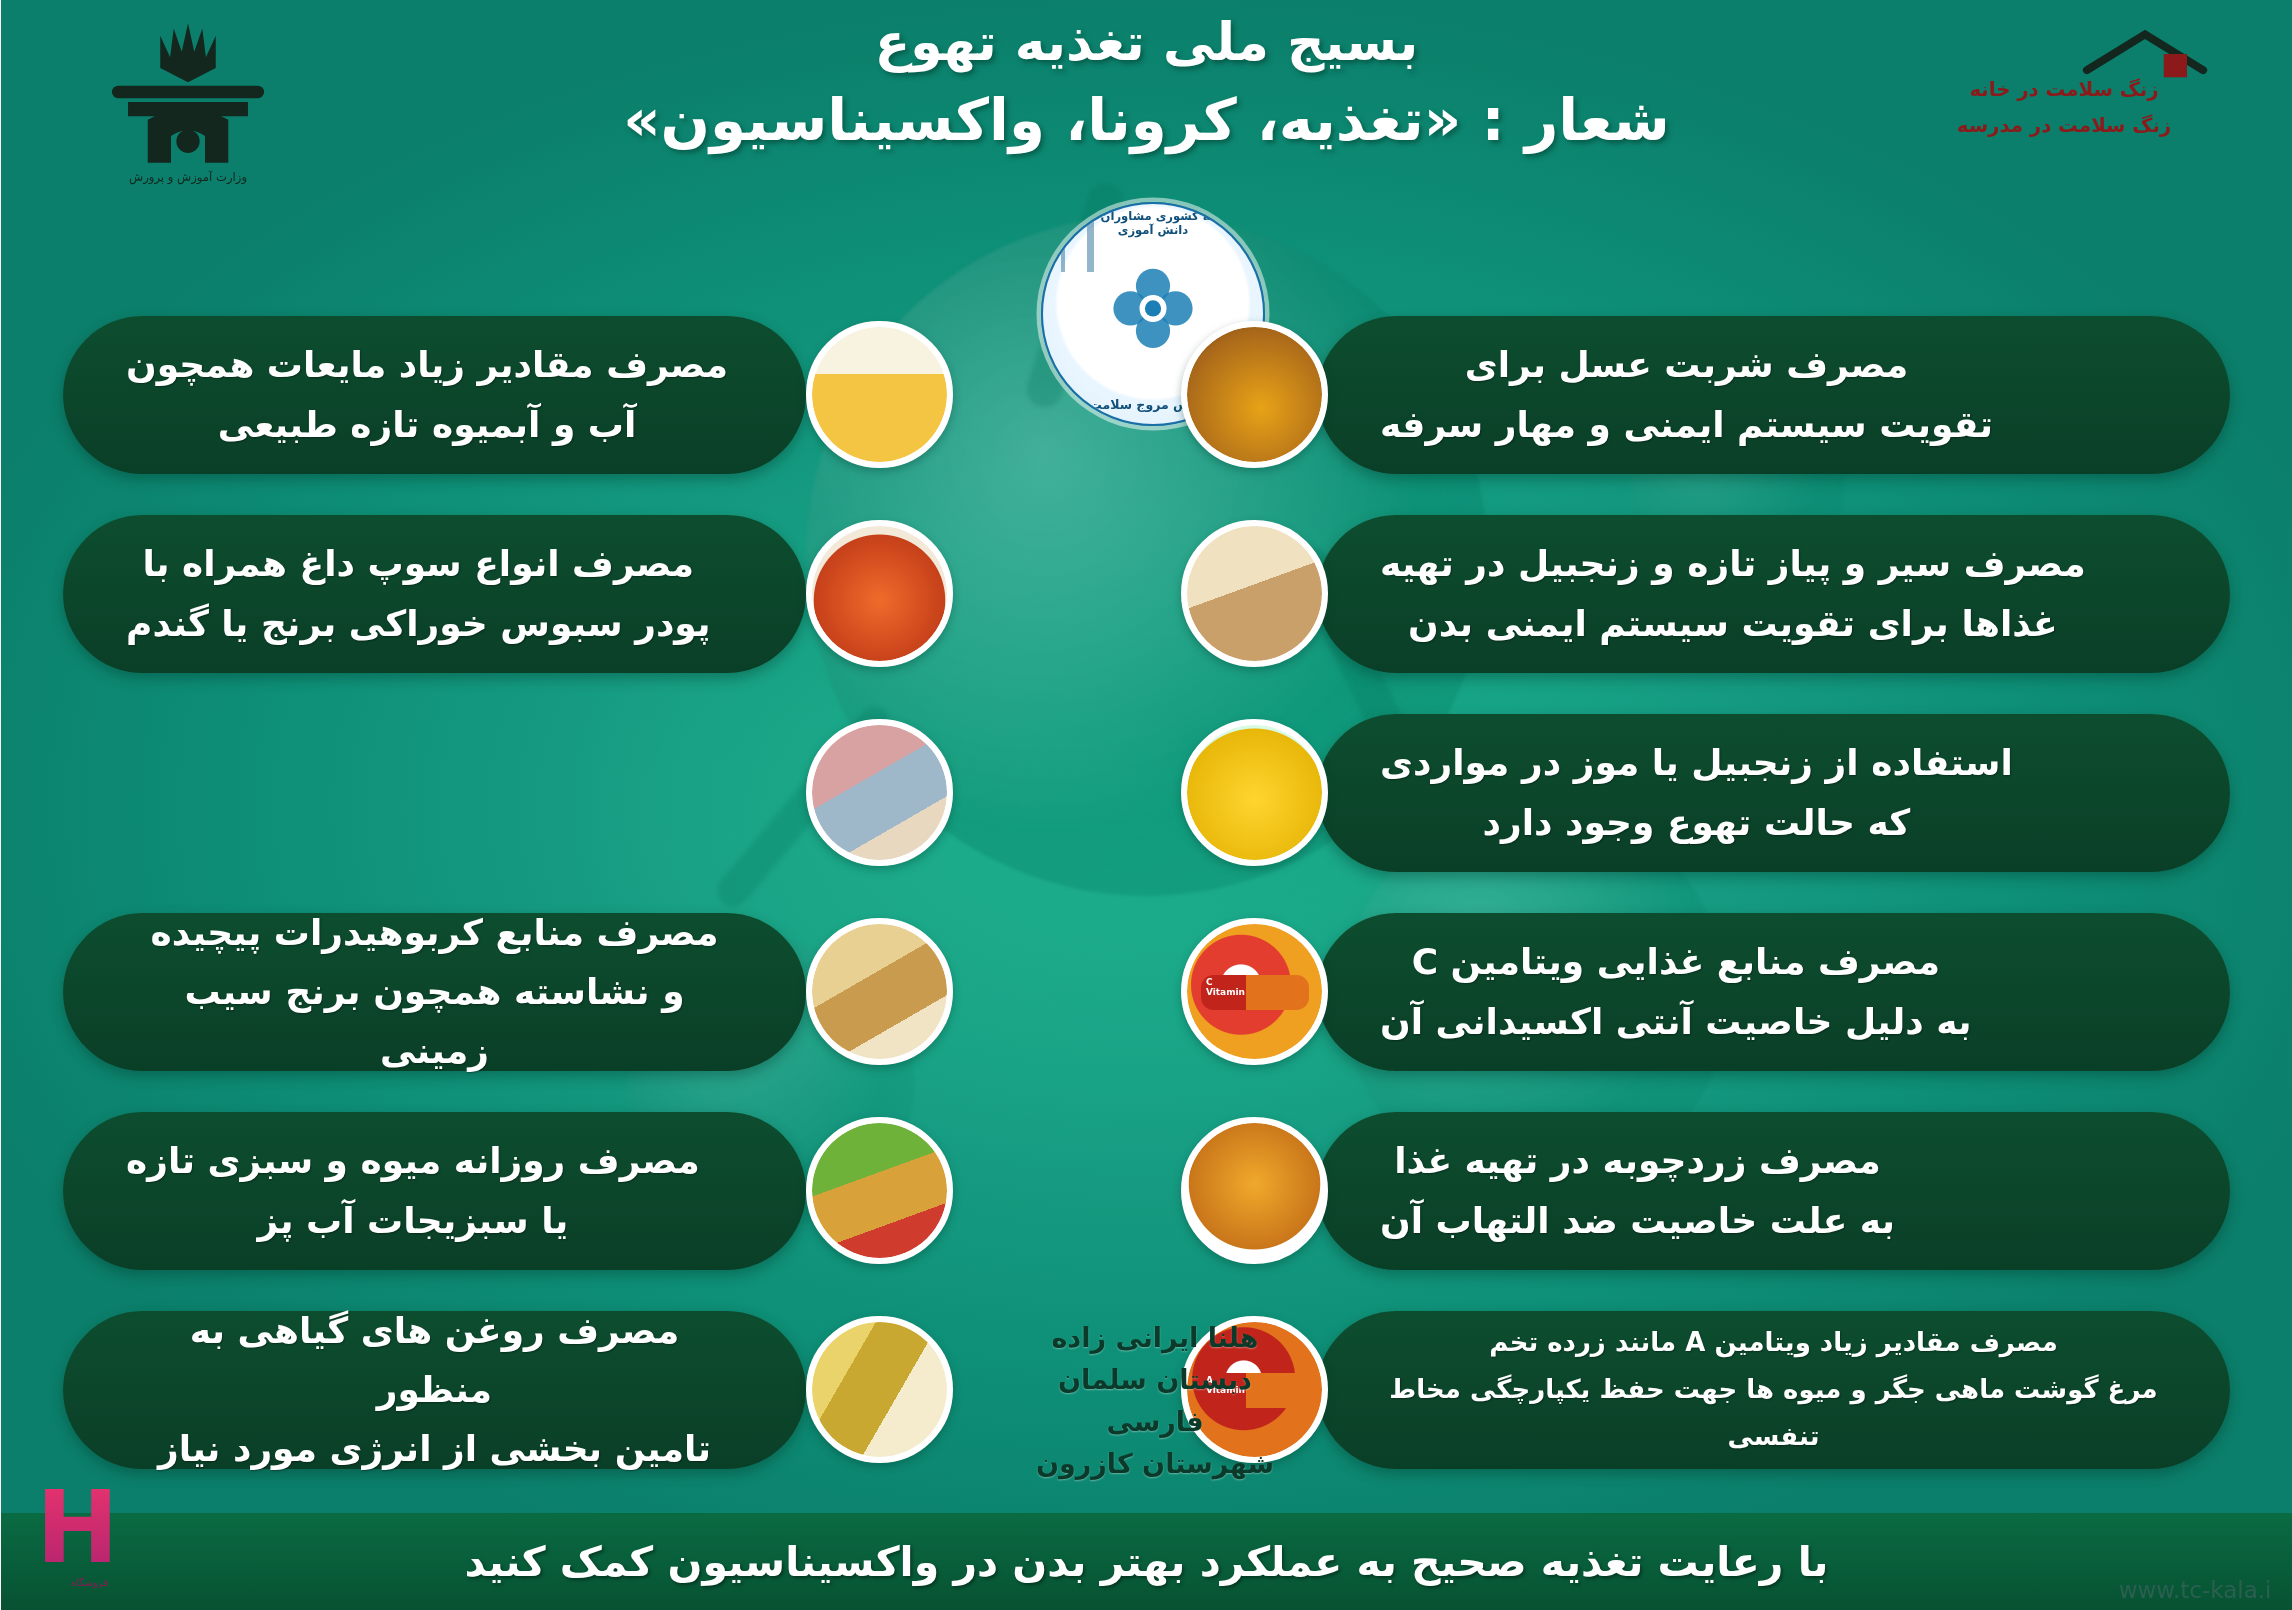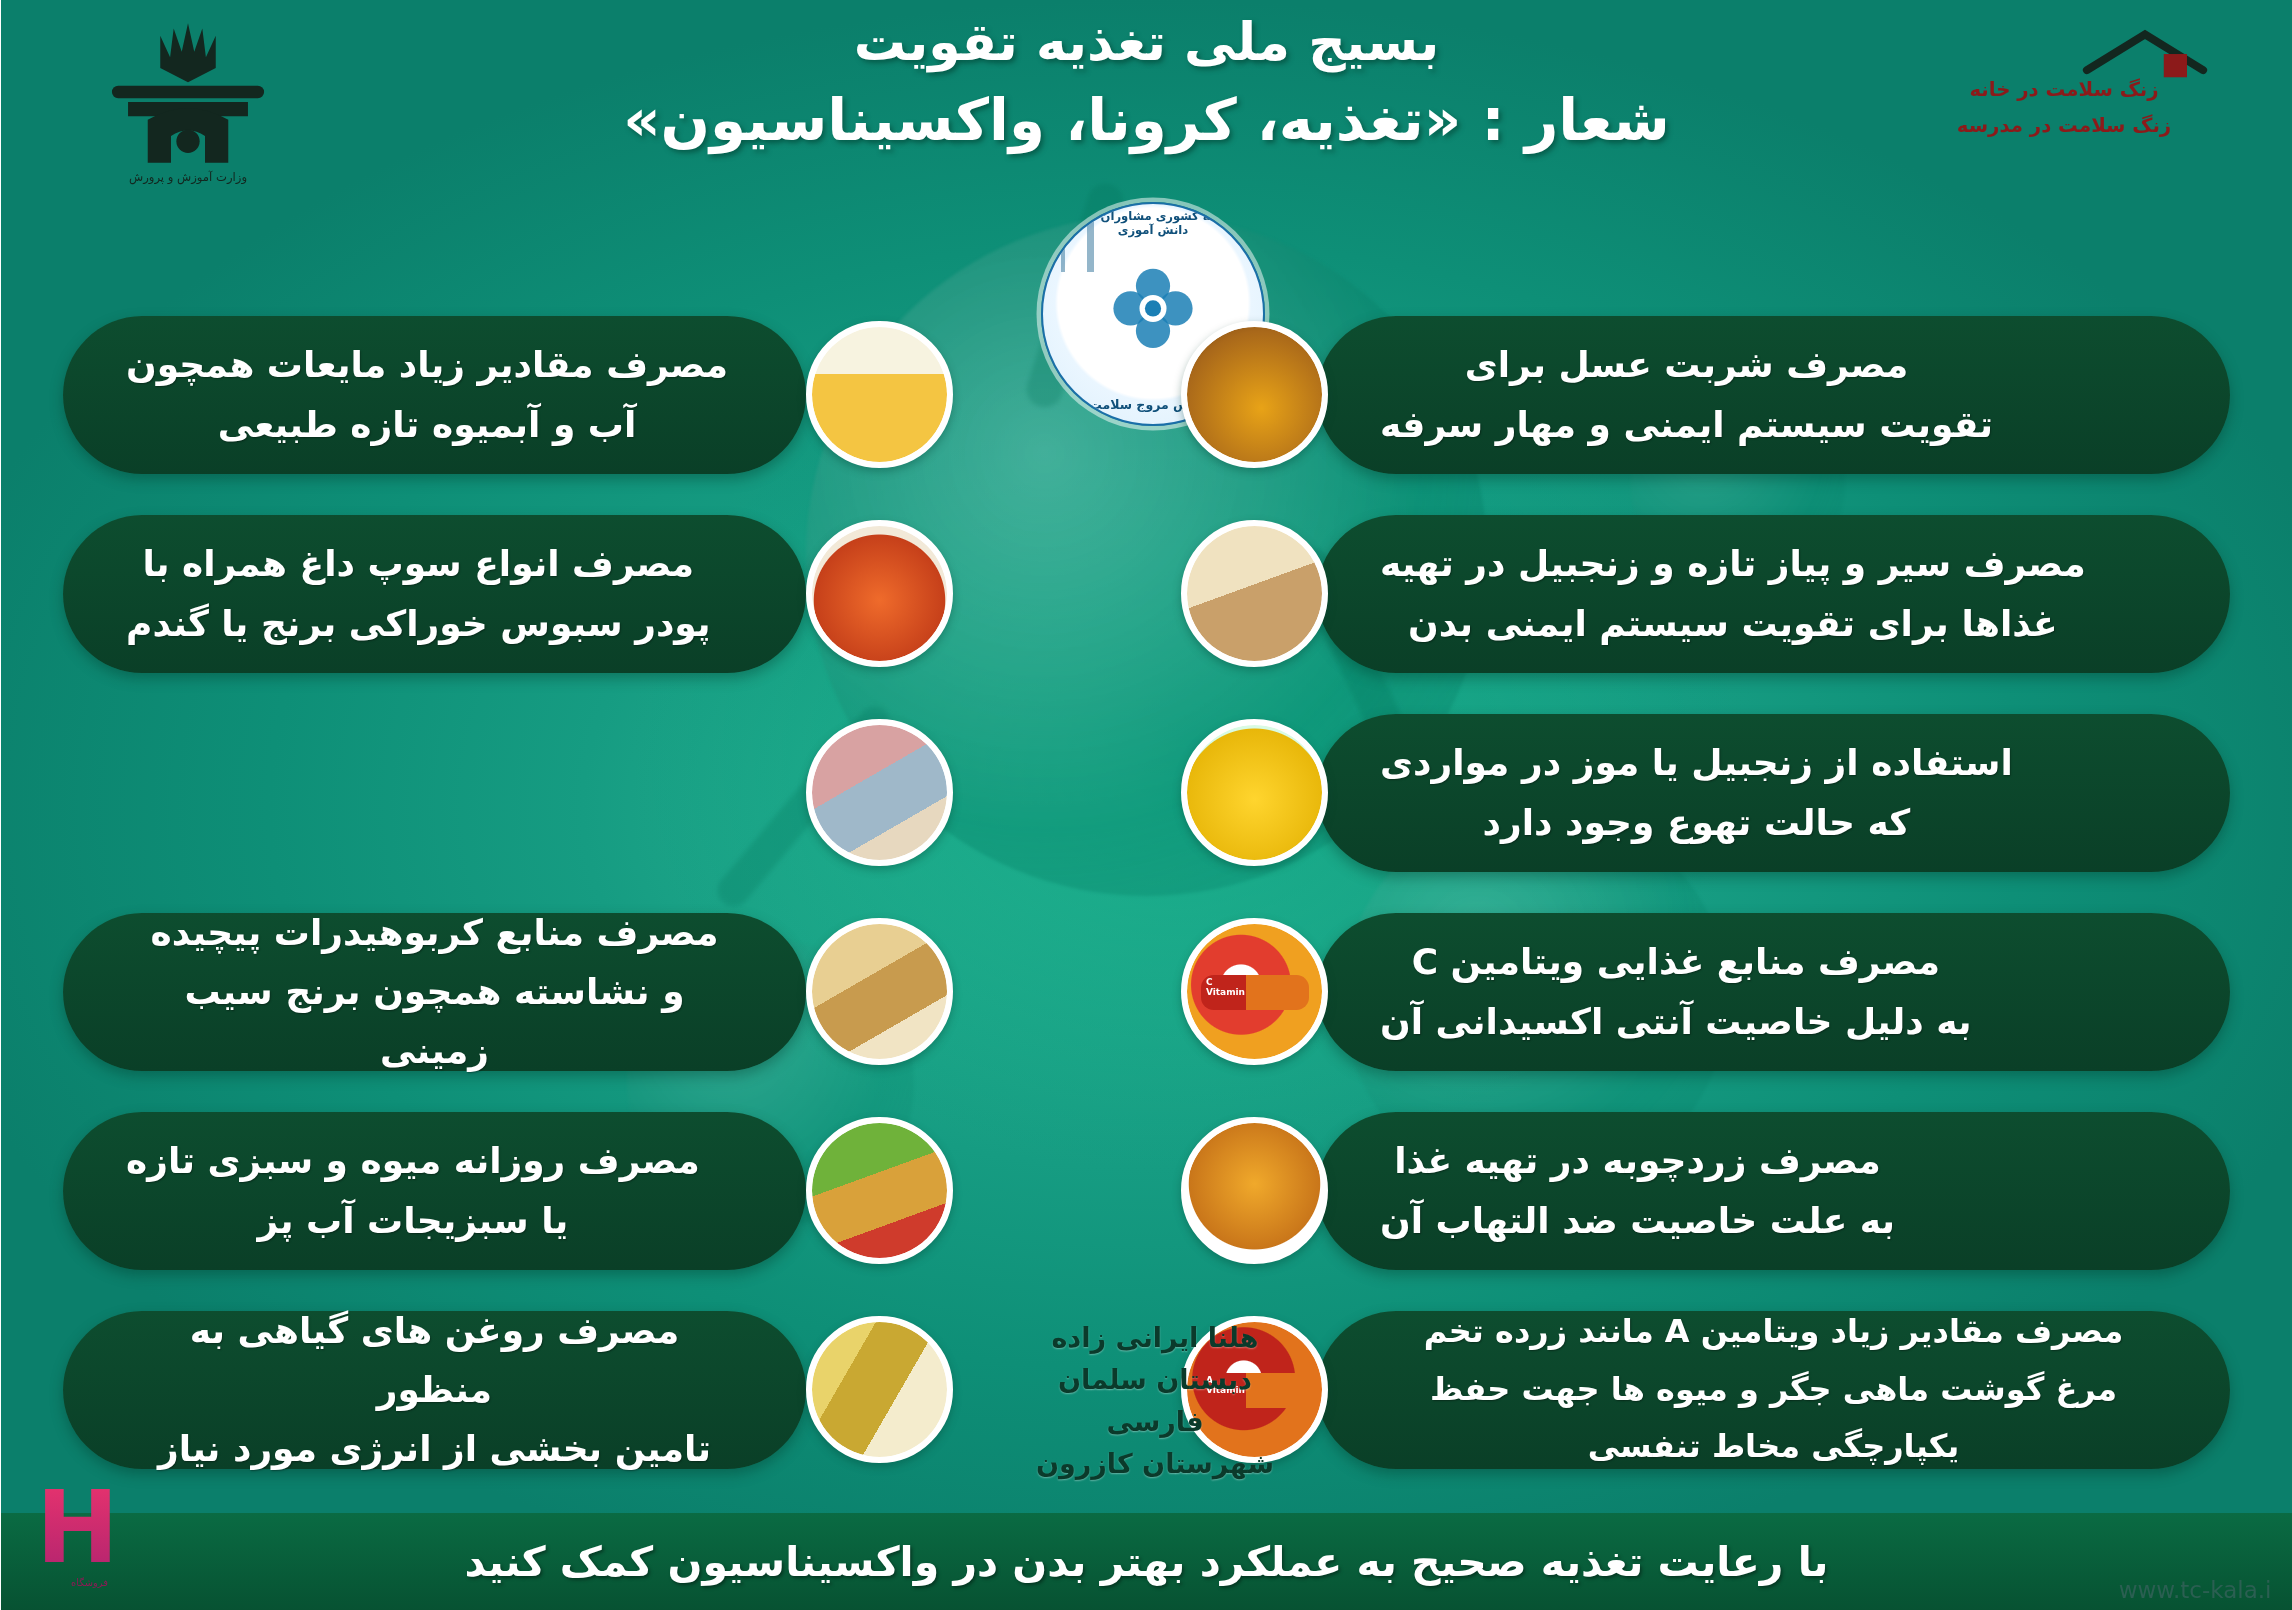--- a/index.html
+++ b/index.html
@@ -110,21 +110,21 @@
     padding: 0 63px;
   }
   .pill.right { right: 63px; width: 913px; }   
   .pill.left  { left: 63px;  width: 743px; }    
 
   .pill p {
     color: #ffffff; text-align: center; font-weight: bold;
     font-size: 36px; line-height: 1.65; direction: rtl;
     text-shadow: 0.9px 0.9px 1.8px rgba(0,0,0,.35);
   }
-  .pill.small p { font-size: 32px; line-height: 1.8; }
+  .pill.small p { font-size: 26px; line-height: 1.8; }
 
   
   .thumb {
     position: absolute; top: 25px; width: 147px; height: 147px;
     border-radius: 50%;
     background: #ffffff;
     border: 6.3px solid #ffffff;
     box-shadow: 0 3.6px 9px rgba(0,60,45,.35);
     overflow: hidden;
   }
@@ -214,21 +214,21 @@
         <path d="M115 8 L122 40 L131 14 L135 46 L146 22 L146 58 L115 74 L84 58 L84 22 L95 46 L99 14 L108 40 Z" fill="#13271f"></path>
         <rect x="30" y="78" width="170" height="14" rx="7" fill="#13271f"></rect>
         <path d="M48 96 h134 v16 h-134 z" fill="#13271f"></path>
         <path d="M70 116 q45 -26 90 0 v48 h-26 v-30 q-19 -12 -38 0 v30 h-26 z" fill="#13271f"></path>
         <circle cx="115" cy="140" r="13" fill="#13271f"></circle>
         <text x="115" y="184" font-size="13" text-anchor="middle" fill="#13271f" font-family="DejaVu Sans">وزارت آموزش و پرورش</text>
       </svg>
     </div>
 
     <div class="title-wrap">
-      <div class="title-1">بسیج ملی تغذیه تقویت</div>
+      <div class="title-1">بسیج ملی تغذیه تهوع</div>
       <div class="title-2">شعار : «تغذیه، کرونا، واکسیناسیون»</div>
     </div>
 
     <div class="logo-school">
       <div class="roof">
         <svg viewBox="0 0 150 70" aria-hidden="true">
           <path d="M10 48 L75 8 L140 48" stroke="#13271f" stroke-width="9" fill="none" stroke-linecap="round"></path>
           <rect x="96" y="30" width="26" height="26" fill="#8c1a1a"></rect>
         </svg>
       </div>

